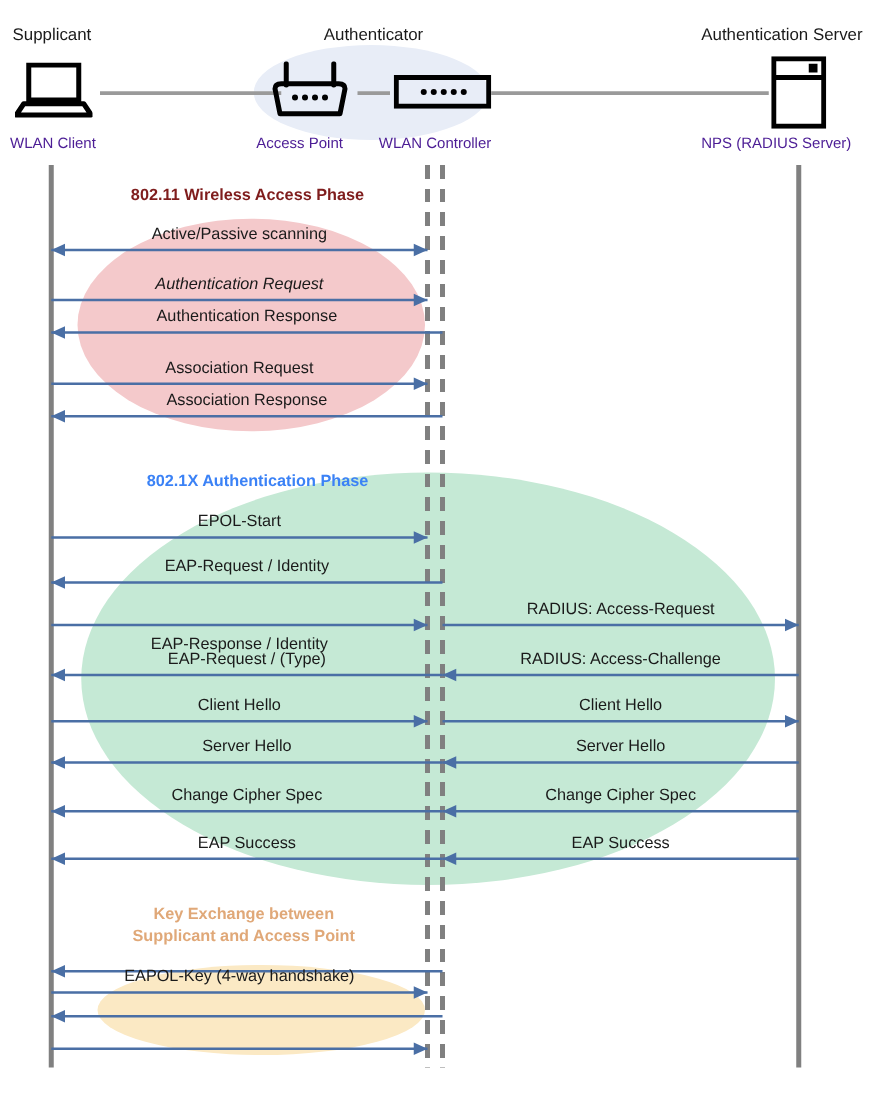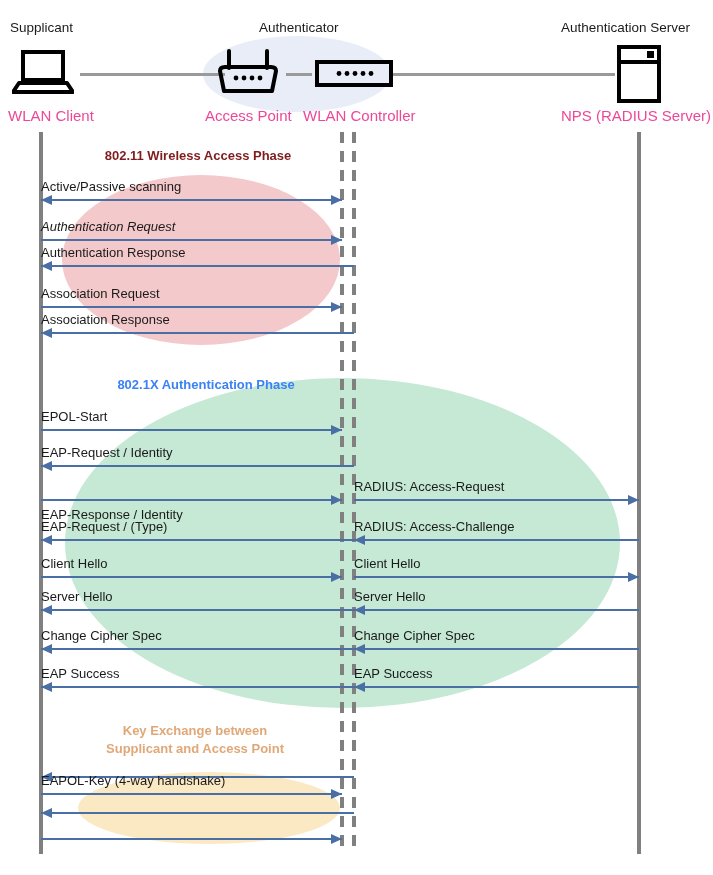--- a/index.html
+++ b/index.html
@@ -21,22 +21,22 @@
 
   
   .actor-title {
     position: absolute;
     font-size: 13.5px;
     color: #1a1a1a;
     white-space: nowrap;
   }
   .actor-sub {
     position: absolute;
-    font-size: 15px;
-    color: #ec4899;
+    font-size: 12px;
+    color: #4c1d95;
     white-space: nowrap;
   }
   .auth-blob {
     position: absolute;
     left: 203px;
     top: 36px;
     width: 188px;
     height: 76px;
     border-radius: 50%;
     background: #e8edf7;
@@ -100,20 +100,21 @@
     border-top: 5px solid transparent;
     border-bottom: 5px solid transparent;
   }
   .msg-head.right { border-left: 11px solid #4a6fa5; }
   .msg-head.left  { border-right: 11px solid #4a6fa5; }
 
   .msg-label {
     position: absolute;
     font-size: 13px;
     color: #1a1a1a;
+    text-align: center;
     white-space: nowrap;
   }
 </style>
 </head>
 <body>
 
 <div id="stage">
 
   <div class="auth-blob"></div>
 

